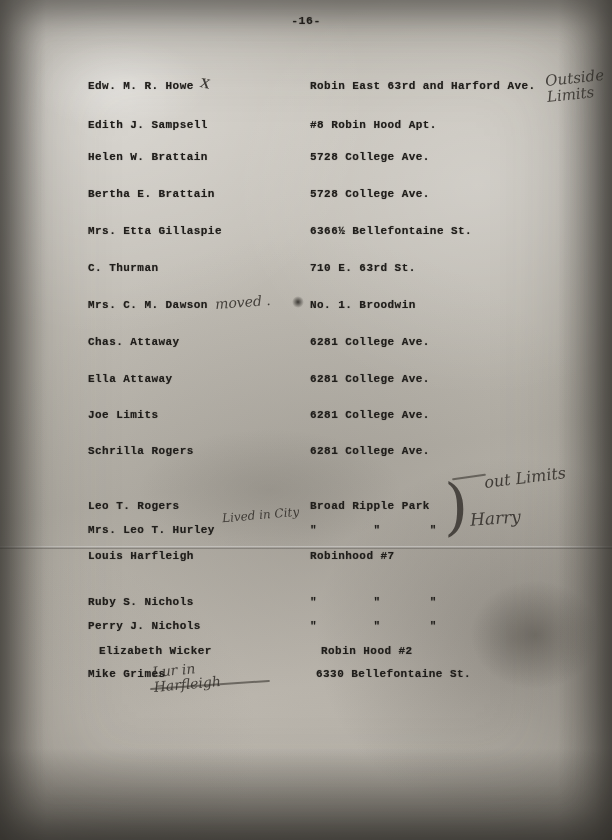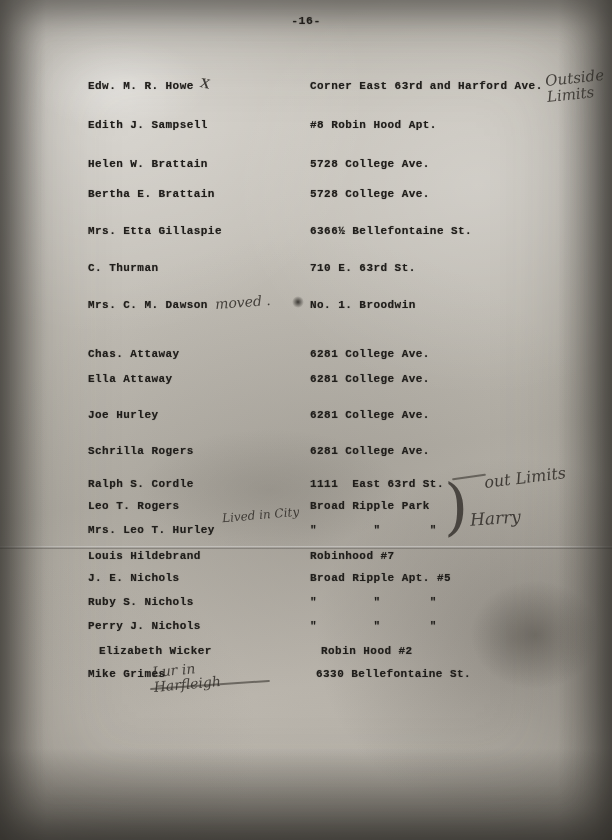--- a/index.html
+++ b/index.html
@@ -146,84 +146,76 @@
   <div class="smudge" style="left:140px; top:430px; width:260px; height:120px; background: radial-gradient(ellipse at center, rgba(120,116,108,0.30), rgba(120,116,108,0) 72%);"></div>
   <div class="smudge" style="left:292px; top:296px; width:12px; height:12px; background: radial-gradient(circle at center, rgba(35,32,28,0.85), rgba(35,32,28,0) 70%);"></div>
   <div class="smudge" style="left:30px; top:40px; width:180px; height:90px; background: radial-gradient(ellipse at center, rgba(255,255,255,0.30), rgba(255,255,255,0) 70%);"></div>
 
   <div id="content">
 
     <div class="page-number">-16-</div>
 
     <div class="row" style="top:80px;">
       <span class="name">Edw. M. R. Howe</span>
-      <span class="addr">Corner East 63rd and Harford Ave.</span>
+      <span class="addr">Robin East 63rd and Harford Ave.</span>
     </div>
     <div class="row" style="top:119px;padding-left:12px;">
       <span class="name">Edith J. Sampsell</span>
       <span class="addr">#8 Robin Hood Apt.</span>
     </div>
-    <div class="row" style="top:158px;">
+    <div class="row" style="top:151px;">
       <span class="name">Helen W. Brattain</span>
       <span class="addr">5728 College Ave.</span>
     </div>
     <div class="row" style="top:188px;">
       <span class="name">Bertha E. Brattain</span>
       <span class="addr">5728 College Ave.</span>
     </div>
     <div class="row" style="top:225px;">
       <span class="name">Mrs. Etta Gillaspie</span>
       <span class="addr">6366½ Bellefontaine St.</span>
     </div>
     <div class="row" style="top:262px;">
       <span class="name">C. Thurman</span>
       <span class="addr">710 E. 63rd St.</span>
     </div>
     <div class="row" style="top:299px;">
       <span class="name">Mrs. C. M. Dawson</span>
       <span class="addr">No. 1. Broodwin</span>
     </div>
-    <div class="row" style="top:348px;text-align:right;">
+    <div class="row" style="top:336px;text-align:right;">
       <span class="name">Chas. Attaway</span>
       <span class="addr">6281 College Ave.</span>
     </div>
     <div class="row" style="top:373px;">
       <span class="name">Ella Attaway</span>
       <span class="addr">6281 College Ave.</span>
     </div>
     <div class="row" style="top:409px;">
-      <span class="name">Joe Hurley</span>
+      <span class="name">Joe Limits</span>
       <span class="addr">6281 College Ave.</span>
     </div>
     <div class="row" style="top:445px;">
       <span class="name">Schrilla Rogers</span>
       <span class="addr">6281 College Ave.</span>
-    </div>
-    <div class="row" style="top:478px;">
-      <span class="name">Ralph S. Cordle</span>
-      <span class="addr">1111  East 63rd St.</span>
     </div>
     <div class="row" style="top:500px;">
       <span class="name">Leo T. Rogers</span>
       <span class="addr">Broad Ripple Park</span>
     </div>
     <div class="row" style="top:524px;">
       <span class="name">Mrs. Leo T. Hurley</span>
       <span class="addr">"        "       "</span>
     </div>
 
     <div class="crease" style="top:546px;"></div>
 
     <div class="row" style="top:550px;">
-      <span class="name">Louis Hildebrand</span>
+      <span class="name">Louis Harfleigh</span>
       <span class="addr">Robinhood #7</span>
-    </div>
-    <div class="row" style="top:572px;">
-      <span class="name">J. E. Nichols</span>
-      <span class="addr">Broad Ripple Apt. #5</span>
     </div>
     <div class="row" style="top:596px;">
       <span class="name">Ruby S. Nichols</span>
       <span class="addr">"        "       "</span>
     </div>
     <div class="row" style="top:620px;text-align:right;">
       <span class="name">Perry J. Nichols</span>
       <span class="addr">"        "       "</span>
     </div>
     <div class="row" style="top:645px;margin-left:11px;">

